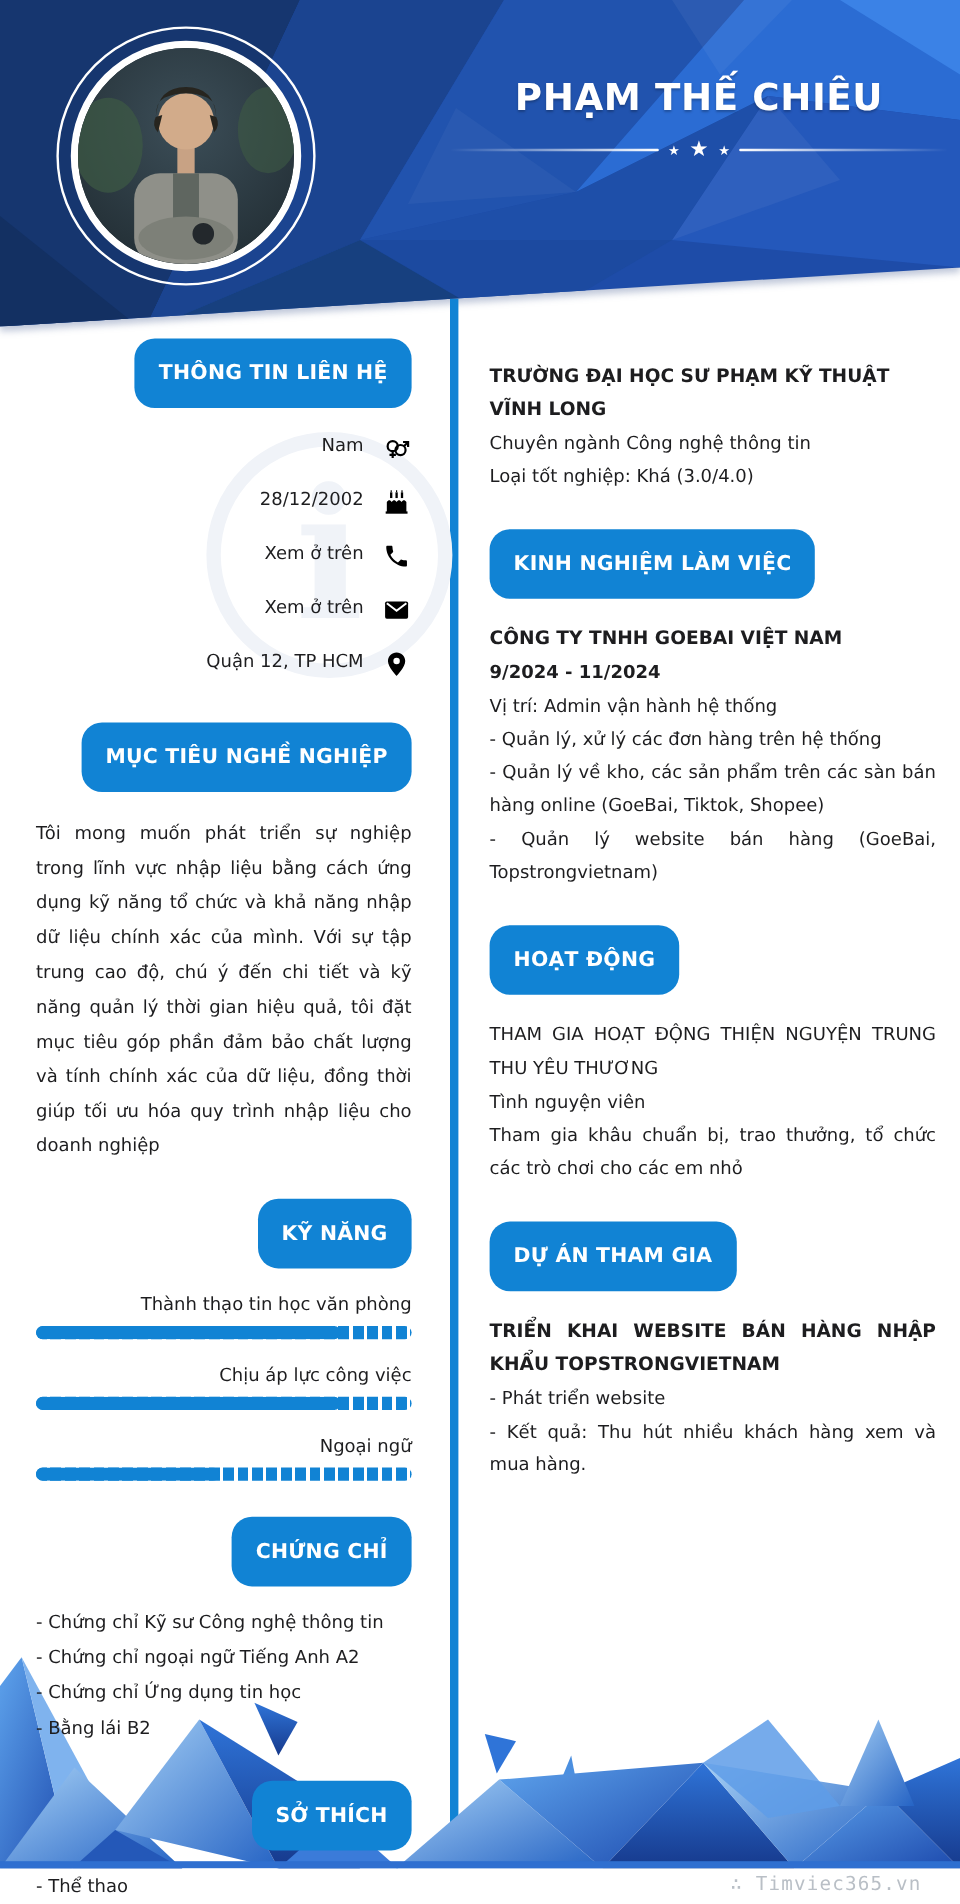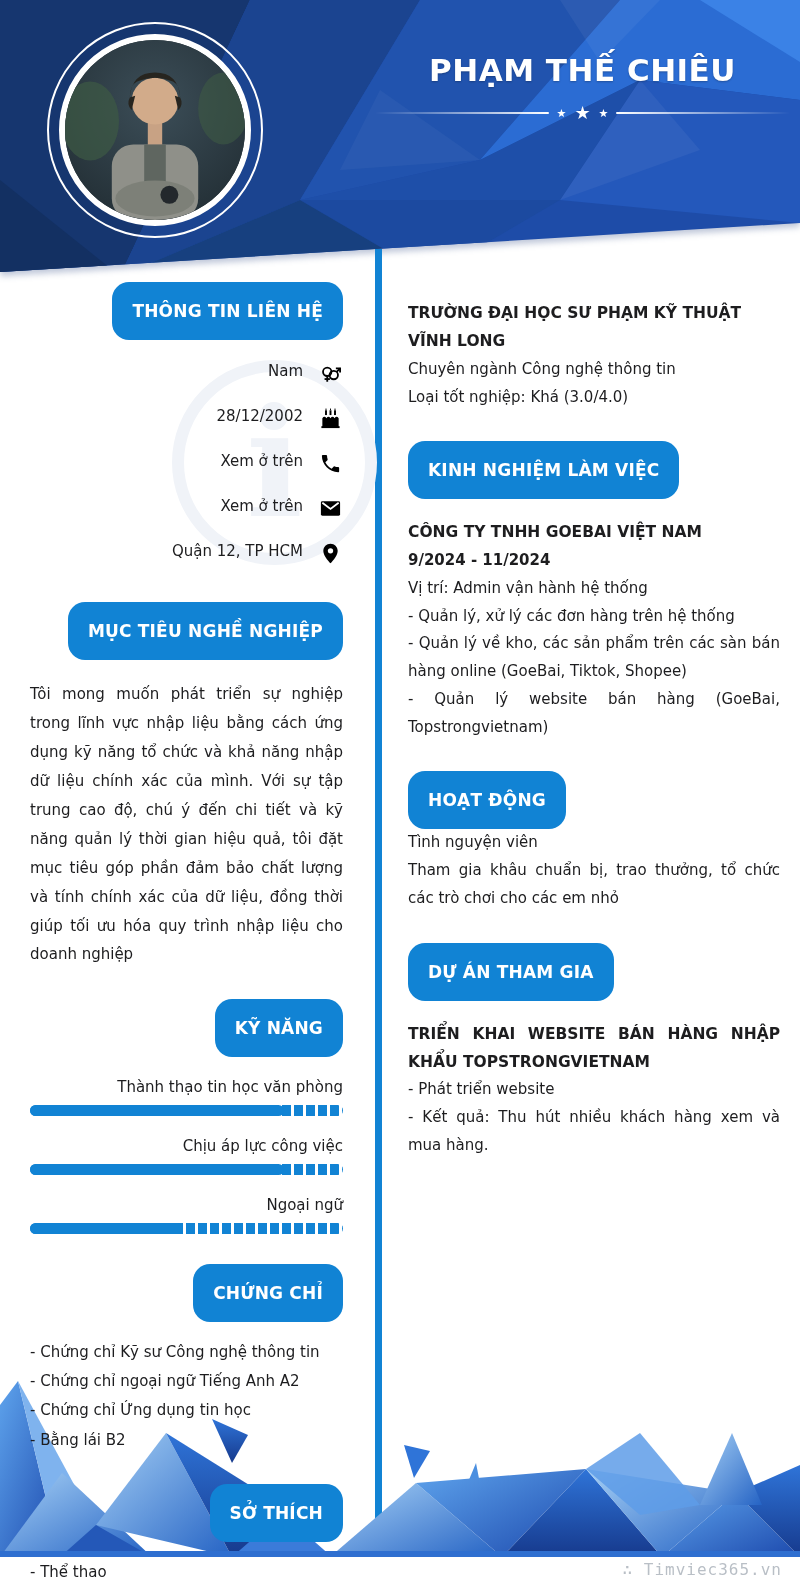--- a/index.html
+++ b/index.html
@@ -10,21 +10,21 @@
   body{background:#fff;font-family:"DejaVu Sans","Liberation Sans",sans-serif;color:var(--ink);}
   .page{position:relative;width:800px;height:1587px;margin:0 auto;background:#fff;overflow:hidden;}
 
   
   .header-bg{position:absolute;top:0;left:0;width:800px;height:276px;
     filter:drop-shadow(0 4px 3px rgba(25,55,120,.28));}
   .photo-wrap{position:absolute;top:22px;left:47px;width:216px;height:216px;border-radius:50%;
     border:2px solid #ffffff;display:flex;align-items:center;justify-content:center;}
   .photo{width:192px;height:192px;border-radius:50%;border:6px solid #ffffff;overflow:hidden;background:#27343c;}
   .photo svg{display:block;width:100%;height:100%;}
-  .name-block{position:absolute;top:52px;left:375px;width:415px;text-align:center;color:#fff;}
+  .name-block{position:absolute;top:64px;left:375px;width:415px;text-align:center;color:#fff;}
   .cv-name{font-size:31px;font-weight:bold;letter-spacing:.5px;text-shadow:0 1px 2px rgba(0,0,0,.25);}
   .cv-title{margin-top:22px;font-size:16px;letter-spacing:1px;}
   .star-row{margin-top:16px;display:flex;align-items:center;justify-content:center;gap:8px;}
   .star-row .rule{height:2px;flex:1;background:linear-gradient(90deg,rgba(255,255,255,0),#fff);border-radius:2px;}
   .star-row .rule.right{background:linear-gradient(90deg,#fff,rgba(255,255,255,0));}
   .star{font-size:11px;line-height:1;}
   .star.big{font-size:18px;}
 
   
   .divider{position:absolute;left:375px;top:249px;width:7px;height:1273px;background:var(--accent);}
@@ -63,21 +63,21 @@
   .plain-list div{margin-bottom:1px;}
 
   
   .rc-bold{margin-top:20px;font-size:15.5px;font-weight:bold;line-height:1.8;}
   .rc-line{font-size:15px;line-height:1.85;}
   .rc-just{font-size:15px;line-height:1.85;text-align:justify;}
   .rc-upper{margin-top:20px;font-size:15px;line-height:1.85;text-align:justify;}
 
   
   .footer-art{position:absolute;left:0;top:1375px;width:800px;height:182px;}
-  .watermark{position:absolute;right:18px;top:1560px;font-family:"DejaVu Sans Mono","Liberation Mono",monospace;
+  .watermark{position:absolute;right:32px;top:1560px;font-family:"DejaVu Sans Mono","Liberation Mono",monospace;
     font-size:16px;color:#b9bfc6;letter-spacing:1px;}
 </style>
 </head>
 <body>
 
 <div class="page">
 
   <svg class="header-bg" viewBox="0 0 800 276" preserveAspectRatio="none">
     <defs>
       <clipPath id="hdrClip">
@@ -279,20 +279,21 @@
       <div class="rc-line">Vị trí: Admin vận hành hệ thống</div>
       <div class="rc-just">- Quản lý, xử lý các đơn hàng trên hệ thống</div>
       <div class="rc-just">- Quản lý về kho, các sản phẩm trên các sàn bán hàng online (GoeBai, Tiktok, Shopee)</div>
       <div class="rc-just">- Quản lý website bán hàng (GoeBai, Topstrongvietnam)</div>
     </div>
 
     <div class="section">
       <div class="pill-row">
           <span class="pill">HOẠT ĐỘNG</span>
         </div>
+      <div class="rc-upper">THAM GIA HOẠT ĐỘNG THIỆN NGUYỆN TRUNG THU YÊU THƯƠNG</div>
       <div class="rc-line">Tình nguyện viên</div>
       <div class="rc-just">Tham gia khâu chuẩn bị, trao thưởng, tổ chức các trò chơi cho các em nhỏ</div>
     </div>
 
     <div class="section">
       <div class="pill-row">
           <span class="pill">DỰ ÁN THAM GIA</span>
         </div>
       <div class="rc-bold" style="text-align:justify">TRIỂN KHAI WEBSITE BÁN HÀNG NHẬP KHẨU TOPSTRONGVIETNAM</div>
       <div class="rc-line">- Phát triển website</div>

